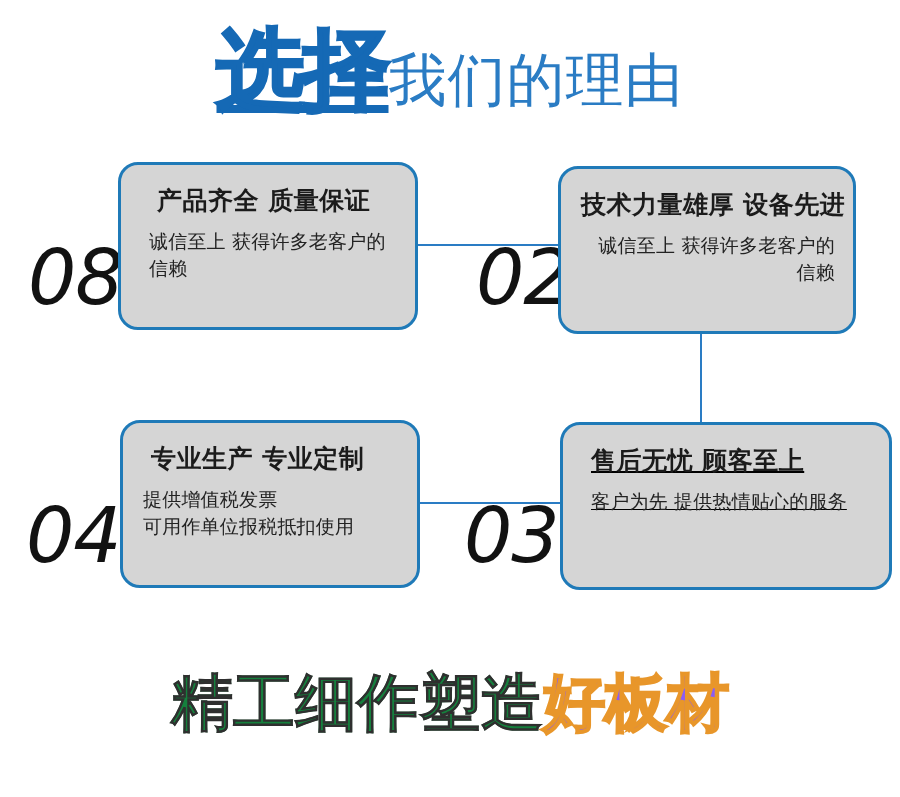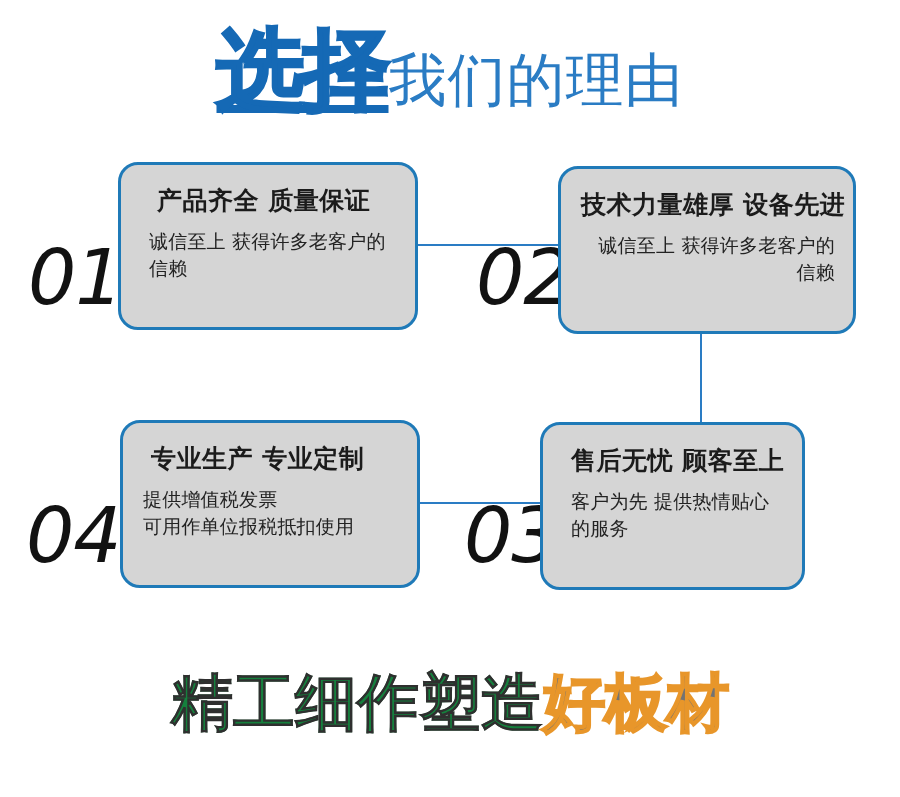--- a/index.html
+++ b/index.html
@@ -61,21 +61,21 @@
     position: absolute;
     box-sizing: border-box;
     background: #d5d5d5;
     border: 3px solid #1f7ab8;
     border-radius: 20px;
     padding: 22px 18px 14px 20px;
   }
   .card-1 { left: 118px; top: 162px; width: 300px; height: 168px; }
   .card-2 { left: 558px; top: 166px; width: 298px; height: 168px; text-align: right; }
   .card-4 { left: 120px; top: 420px; width: 300px; height: 168px; padding-left: 12px; }
-  .card-3 { left: 540px; top: 422px; width: 265px; height: 168px; }
+  .card-3 { left: 560px; top: 422px; width: 332px; height: 168px; text-decoration: underline; }
 
   .card-title {
     font-family: "DejaVu Sans", "Liberation Sans", sans-serif;
     font-weight: 700;
     font-size: 25px;
     color: #1b1b1b;
     line-height: 1.15;
     white-space: nowrap;
     margin: 0 0 12px 0;
     letter-spacing: 0.5px;
@@ -130,39 +130,39 @@
     font-weight: 700;
     font-size: 62px;
     color: #15803d;
     letter-spacing: 0px;
     -webkit-text-stroke: 0.5px #2f2f2f;
   }
   .slogan-accent {
     font-family: "DejaVu Sans", "Liberation Sans", sans-serif;
     font-weight: 700;
     font-size: 62px;
-    color: #737373;
+    color: #8b5cf6;
     letter-spacing: 0px;
     -webkit-text-stroke: 2.5px #e8962a;
   }
 </style>
 </head>
 <body>
 
 <div id="page">
 
   <div class="heading">
     <span class="heading-strong">选择</span><span class="heading-light">我们的理由</span>
   </div>
 
   <div class="connector conn-h1"></div>
   <div class="connector conn-v1"></div>
   <div class="connector conn-h2"></div>
 
-  <div class="step-num num-01">01</div>
+  <div class="step-num num-01">08</div>
   <div class="step-num num-02">02</div>
   <div class="step-num num-03">03</div>
   <div class="step-num num-04">04</div>
 
   <div class="card card-1">
     <div class="card-title">产品齐全 质量保证</div>
     <div class="card-body">诚信至上 获得许多老客户的信赖</div>
   </div>
 
   <div class="card card-2">

